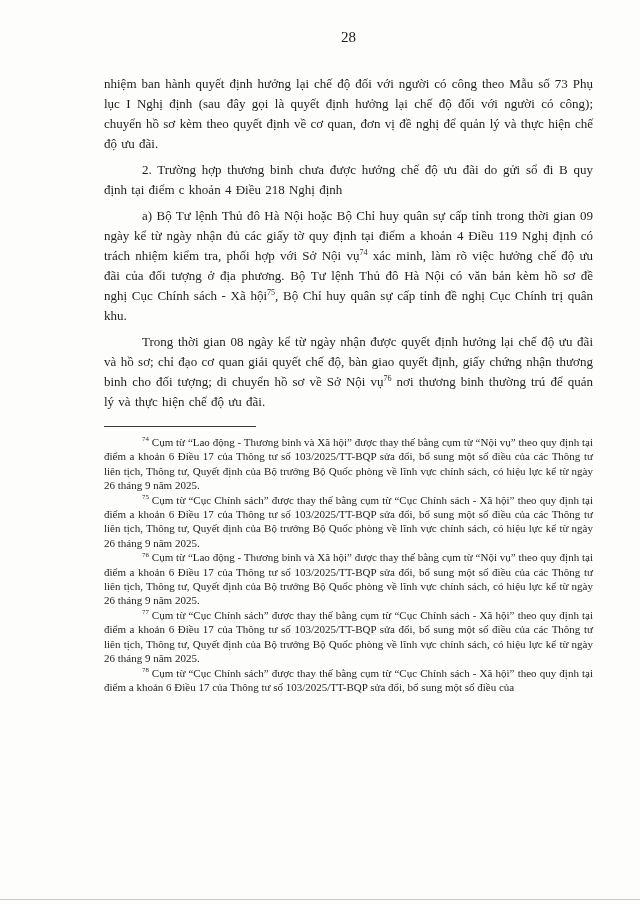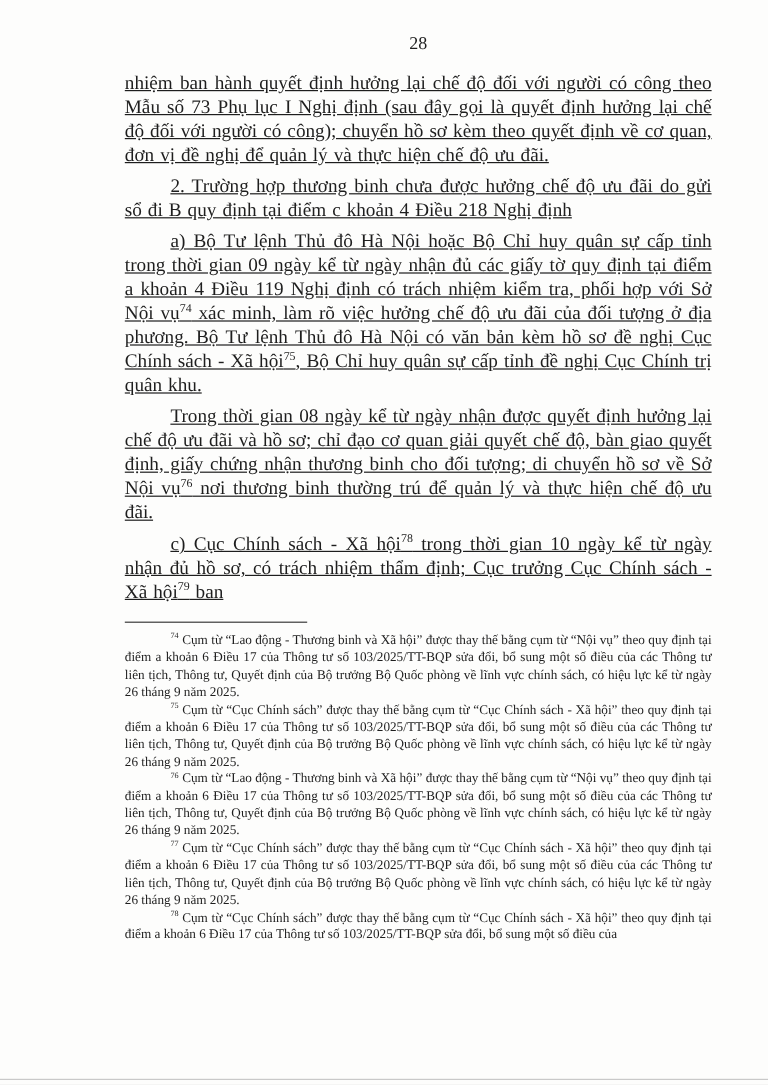--- a/index.html
+++ b/index.html
@@ -17,30 +17,29 @@
   .content {
     position: absolute;
     left: 104px;
     top: 28px;
     width: 489px;
   }
   .page-number {
     text-align: center;
     font-size: 15px;
     line-height: 18px;
-    margin-bottom: 14px;
+    margin-bottom: 28px;
   }
   .body-text p.para {
     margin: 0 0 6px 0;
-    font-size: 16px;
+    font-size: 13px;
     line-height: 20px;
     text-align: justify;
     text-indent: 38px;
     word-spacing: 1px;
-    text-decoration: underline;
   }
   .body-text p.para.continuation { text-indent: 0; }
   .para sup, .footnote sup {
     font-size: 0.62em;
     line-height: 0;
     vertical-align: super;
   }
   .footnote-divider {
     margin: 14px 0 8px 0;
     width: 152px;
@@ -78,21 +77,20 @@
       <p class="para continuation"><span>nhiệm ban hành quyết định hưởng lại chế độ đối với người có công theo Mẫu số 73 Phụ lục I Nghị định (sau đây gọi là quyết định hưởng lại chế độ đối với người có công); chuyển hồ sơ kèm theo quyết định về cơ quan, đơn vị đề nghị để quản lý và thực hiện chế độ ưu đãi.</span></p>
 
       <p class="para"><span>2. Trường hợp thương binh chưa được hưởng chế độ ưu đãi do gửi sổ đi B quy định tại điểm c khoản 4 Điều 218 Nghị định</span></p>
 
       <p class="para"><span>a) Bộ Tư lệnh Thủ đô Hà Nội hoặc Bộ Chỉ huy quân sự cấp tỉnh trong thời gian 09 ngày kể từ ngày nhận đủ các giấy tờ quy định tại điểm a khoản 4 Điều 119 Nghị định có trách nhiệm kiểm tra, phối hợp với Sở Nội vụ</span><sup>74</sup><span> xác minh, làm rõ việc hưởng chế độ ưu đãi của đối tượng ở địa phương. Bộ Tư lệnh Thủ đô Hà Nội có văn bản kèm hồ sơ đề nghị Cục Chính sách - Xã hội</span><sup>75</sup><span>, Bộ Chỉ huy quân sự cấp tỉnh đề nghị Cục Chính trị quân khu.</span></p>
 
       <p class="para"><span>Trong thời gian 08 ngày kể từ ngày nhận được quyết định hưởng lại chế độ ưu đãi và hồ sơ; chỉ đạo cơ quan giải quyết chế độ, bàn giao quyết định, giấy chứng nhận thương binh cho đối tượng; di chuyển hồ sơ về Sở Nội vụ</span><sup>76</sup><span> nơi thương binh thường trú để quản lý và thực hiện chế độ ưu đãi.</span></p>
 
 
 
-      <p class="para"><span>c) Cục Chính sách - Xã hội</span><sup>78</sup><span> trong thời gian 10 ngày kể từ ngày nhận đủ hồ sơ, có trách nhiệm thẩm định; Cục trưởng Cục Chính sách - Xã hội</span><sup>79</sup><span> ban</span></p>
 
     </div>
 
     <hr class="footnote-divider">
 
     <div class="footnotes">
 
       <p class="footnote"><sup>74</sup><span>Cụm từ “Lao động - Thương binh và Xã hội” được thay thế bằng cụm từ “Nội vụ” theo quy định tại điểm a khoản 6 Điều 17 của Thông tư số 103/2025/TT-BQP sửa đổi, bổ sung một số điều của các Thông tư liên tịch, Thông tư, Quyết định của Bộ trưởng Bộ Quốc phòng về lĩnh vực chính sách, có hiệu lực kể từ ngày 26 tháng 9 năm 2025.</span></p>
 
       <p class="footnote"><sup>75</sup><span>Cụm từ “Cục Chính sách” được thay thế bằng cụm từ “Cục Chính sách - Xã hội” theo quy định tại điểm a khoản 6 Điều 17 của Thông tư số 103/2025/TT-BQP sửa đổi, bổ sung một số điều của các Thông tư liên tịch, Thông tư, Quyết định của Bộ trưởng Bộ Quốc phòng về lĩnh vực chính sách, có hiệu lực kể từ ngày 26 tháng 9 năm 2025.</span></p>

